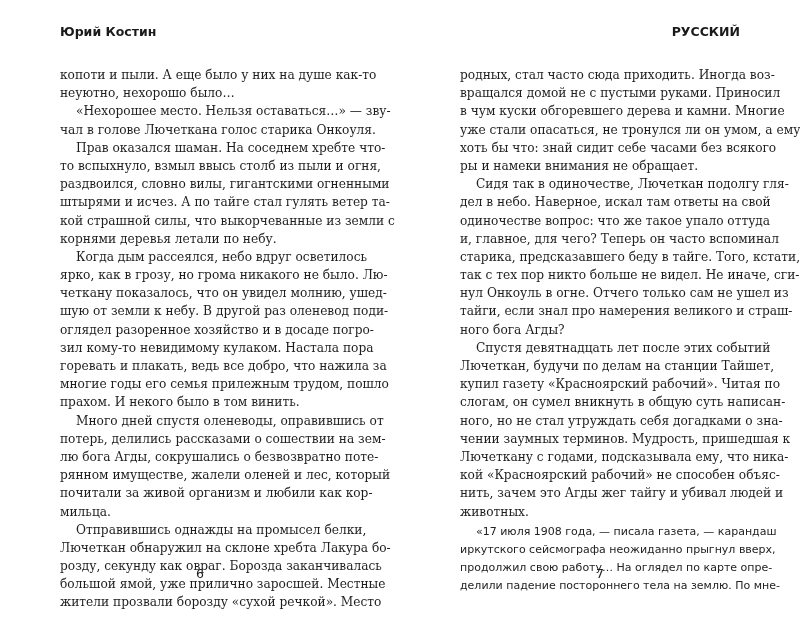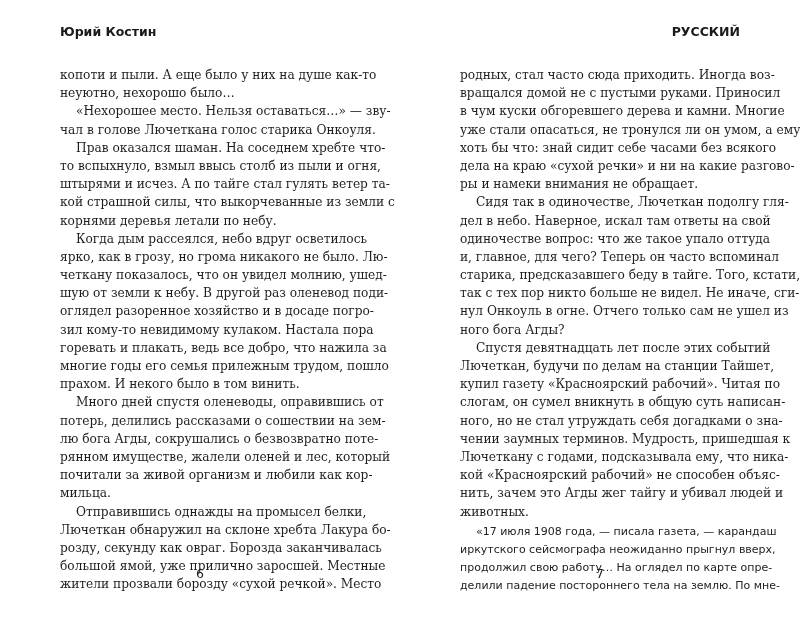--- a/index.html
+++ b/index.html
@@ -34,20 +34,21 @@
 
 <div class="page left">
   <div class="runhead">Юрий Костин</div>
   <div class="body" id="left-body">
       <span class="line">копоти и пыли. А еще было у них на душе как-то</span>
       <span class="line last">неуютно, нехорошо было…</span>
       <span class="line indent">«Нехорошее место. Нельзя оставаться…» — зву-</span>
       <span class="line last">чал в голове Лючеткана голос старика Онкоуля.</span>
       <span class="line indent">Прав оказался шаман. На соседнем хребте что-</span>
       <span class="line">то вспыхнуло, взмыл ввысь столб из пыли и огня,</span>
+      <span class="line">раздвоился, словно вилы, гигантскими огненными</span>
       <span class="line">штырями и исчез. А по тайге стал гулять ветер та-</span>
       <span class="line">кой страшной силы, что выкорчеванные из земли с</span>
       <span class="line last">корнями деревья летали по небу.</span>
       <span class="line indent">Когда дым рассеялся, небо вдруг осветилось</span>
       <span class="line">ярко, как в грозу, но грома никакого не было. Лю-</span>
       <span class="line">четкану показалось, что он увидел молнию, ушед-</span>
       <span class="line">шую от земли к небу. В другой раз оленевод поди-</span>
       <span class="line">оглядел разоренное хозяйство и в досаде погро-</span>
       <span class="line">зил кому-то невидимому кулаком. Настала пора</span>
       <span class="line">горевать и плакать, ведь все добро, что нажила за</span>
@@ -69,29 +70,29 @@
 </div>
 
 <div class="page right">
   <div class="runhead">РУССКИЙ</div>
   <div class="body" id="right-body">
       <span class="line">родных, стал часто сюда приходить. Иногда воз-</span>
       <span class="line">вращался домой не с пустыми руками. Приносил</span>
       <span class="line">в чум куски обгоревшего дерева и камни. Многие</span>
       <span class="line">уже стали опасаться, не тронулся ли он умом, а ему</span>
       <span class="line">хоть бы что: знай сидит себе часами без всякого</span>
-      <span class="line">дела на краю «сухой речки» и ни на какие разгово-</span>
       <span class="line last">ры и намеки внимания не обращает.</span>
       <span class="line indent">Сидя так в одиночестве, Лючеткан подолгу гля-</span>
       <span class="line">дел в небо. Наверное, искал там ответы на свой</span>
       <span class="line">одиночестве вопрос: что же такое упало оттуда</span>
       <span class="line">и, главное, для чего? Теперь он часто вспоминал</span>
       <span class="line">старика, предсказавшего беду в тайге. Того, кстати,</span>
       <span class="line">так с тех пор никто больше не видел. Не иначе, сги-</span>
       <span class="line">нул Онкоуль в огне. Отчего только сам не ушел из</span>
+      <span class="line">тайги, если знал про намерения великого и страш-</span>
       <span class="line last">ного бога Агды?</span>
       <span class="line indent">Спустя девятнадцать лет после этих событий</span>
       <span class="line">Лючеткан, будучи по делам на станции Тайшет,</span>
       <span class="line">купил газету «Красноярский рабочий». Читая по</span>
       <span class="line">слогам, он сумел вникнуть в общую суть написан-</span>
       <span class="line">ного, но не стал утруждать себя догадками о зна-</span>
       <span class="line">чении заумных терминов. Мудрость, пришедшая к</span>
       <span class="line">Лючеткану с годами, подсказывала ему, что ника-</span>
       <span class="line">кой «Красноярский рабочий» не способен объяс-</span>
       <span class="line">нить, зачем это Агды жег тайгу и убивал людей и</span>

